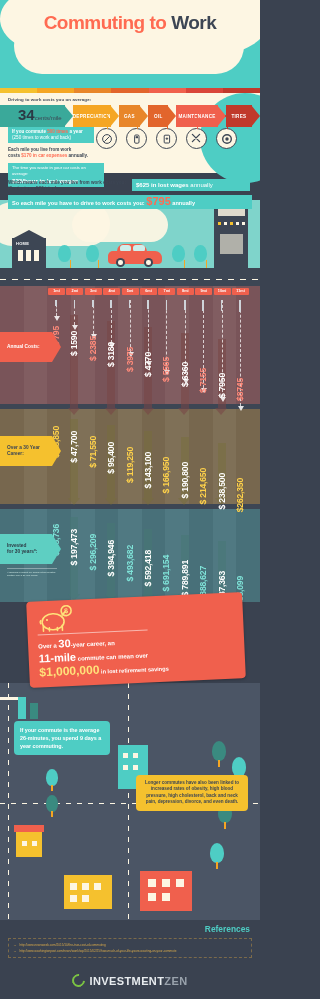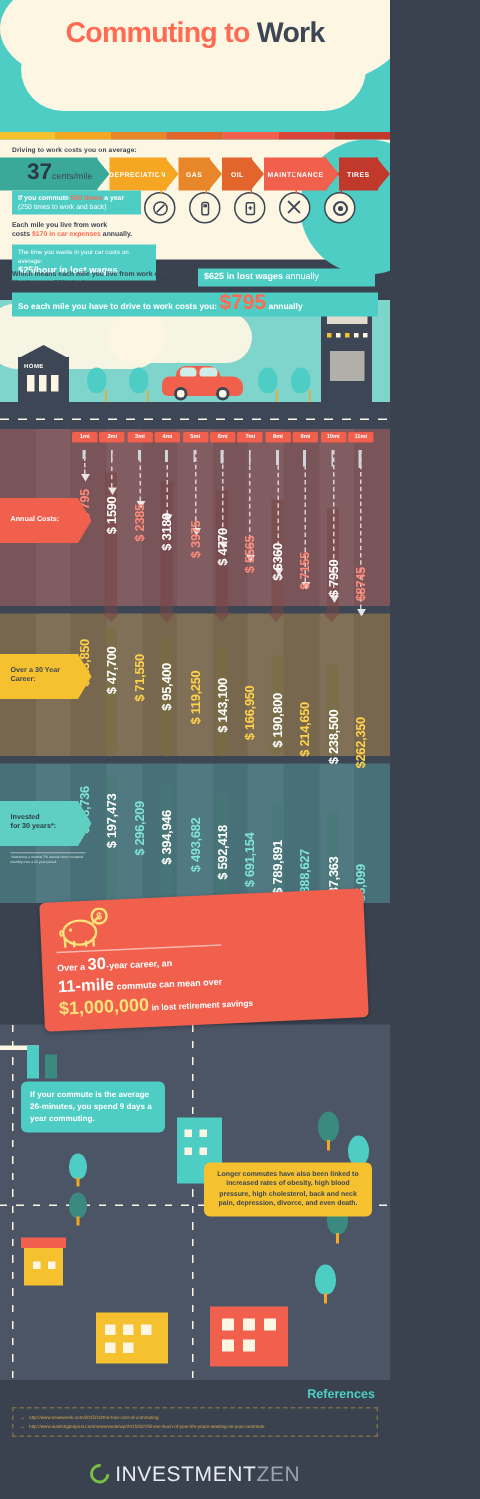--- a/index.html
+++ b/index.html
@@ -165,21 +165,21 @@
   
   .footer { position:absolute; left:0; top:920px; width:260px; height:79px; background:#3a4250; }
   .refs-title { position:absolute; right:10px; top:4px; color:#4ecdc4; font-size:8.4px; font-weight:bold; }
   .refbox { position:absolute; left:8px; top:18px; width:244px; border:1px dashed #7b6a4a; padding:3px 4px; }
   .refline { display:flex; align-items:flex-start; gap:3px; color:#d7a94b; font-size:3.1px;
              line-height:6px; word-break:break-all; }
   .refline .arw { color:#d7a94b; font-size:3.4px; }
   .logo { position:absolute; left:0; top:54px; width:260px; display:flex; align-items:center;
           justify-content:center; gap:4px; }
   .logo-mark { width:13px; height:13px; border-radius:50%; border:2.2px solid #7ac143; border-right-color:transparent; transform:rotate(-40deg); }
-  .logo-txt { color:#e8ecef; font-size:14px; font-weight:normal; letter-spacing:.4px; }
+  .logo-txt { color:#e8ecef; font-size:11px; font-weight:bold; letter-spacing:.4px; }
   .logo-txt .zen { color:#9aa3ad; }
 </style>
 </head>
 <body>
 
 <div id="page">
 
   <div class="header">
     <div class="cloud c1"></div>
     <div class="cloud c2"></div>
@@ -204,21 +204,21 @@
   <div class="drive-label">Driving to work costs you on average:</div>
 
   <div class="arrowrow">
     <div class="chev chev0"></div>
     <div class="chev chev1">DEPRECIATION</div>
     <div class="chev chev2">GAS</div>
     <div class="chev chev3">OIL</div>
     <div class="chev chev4">MAINTENANCE</div>
     <div class="chev chev5">TIRES</div>
   </div>
-  <div class="bignum"><span>37</span><span class="unit">cents/mile</span></div>
+  <div class="bignum"><span>34</span><span class="unit">cents/mile</span></div>
 
   <div class="icons">
     <div class="ico">
       <span class="dotstem" style="background:#f5a623"></span>
       <span class="stem" style="background:#f5a623"></span>
       <svg width="12" height="12" viewBox="0 0 12 12">
           <circle cx="6" cy="6" r="4.4" fill="none" stroke="#3d4654" stroke-width="1"></circle>
           <path d="M3.4 8.6 L8.6 3.4" stroke="#3d4654" stroke-width="1"></path>
         </svg>
     </div>
@@ -272,21 +272,21 @@
 
   <div class="cream-t" style="left:8px; top:180px; width:130px;">
     <div>Which means each mile you live from work costs you:</div>
     <div>(6 minutes x 500 trips).</div>
   </div>
   <div class="tealbox" style="left:132px; top:179px; width:118px; font-size:6px; line-height:8px;">
     <span>$625 in lost wages</span><span style="font-weight:normal"> annually</span>
   </div>
   <div class="tealbox" style="left:8px; top:195px; width:244px; font-size:5.6px; line-height:8px;">
     <span>So each mile you have to drive to work costs you:</span>
-    <span class="tb-or" style="font-size:14px;">$795</span>
+    <span class="tb-or" style="font-size:11px;">$795</span>
     <span> annually</span>
   </div>
 
   <div class="scene">
     <div class="scene-cloud" style="width:120px;height:44px;left:-10px;top:2px;border-radius:22px;"></div>
     <div class="scene-cloud" style="width:96px;height:34px;left:72px;top:8px;border-radius:17px;"></div>
     <div class="ground"></div>
     <div class="road-dash"></div>
 
     <div class="bld home">

